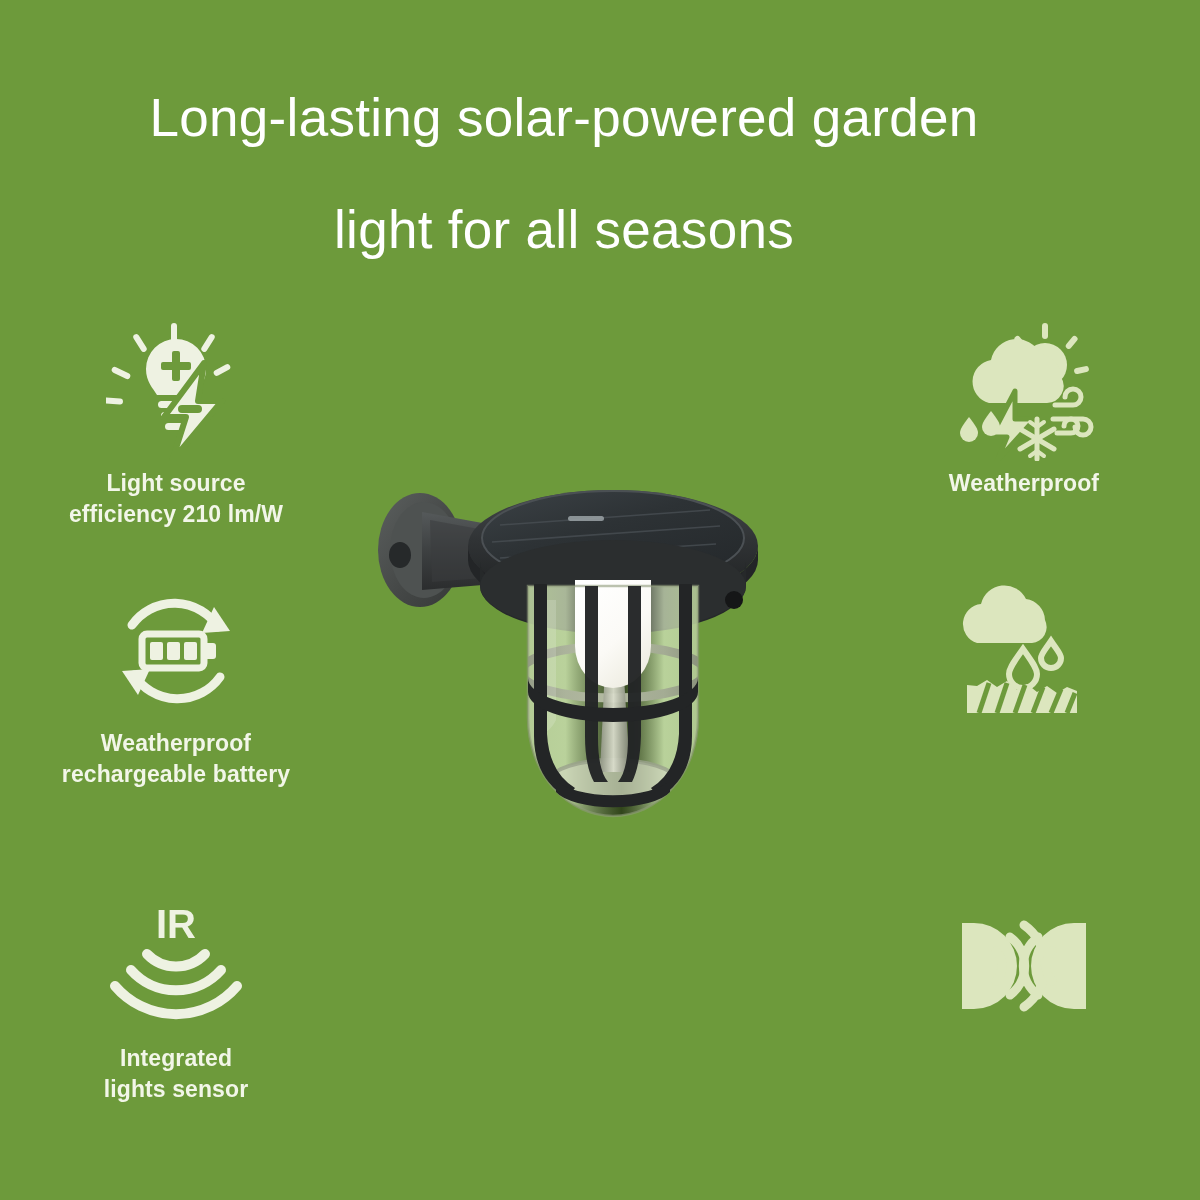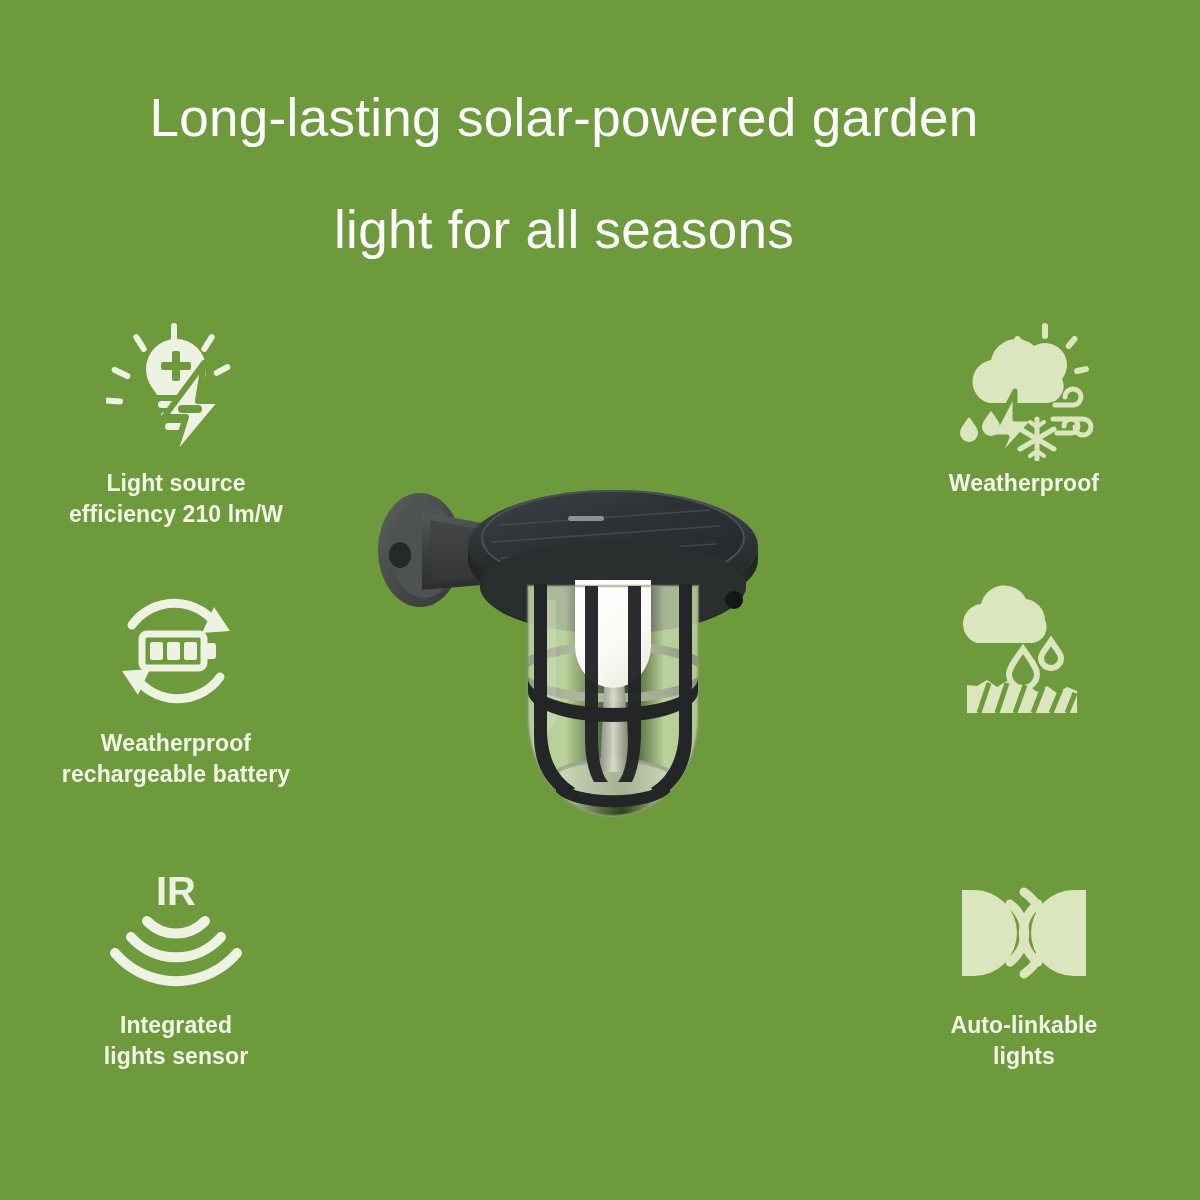--- a/index.html
+++ b/index.html
@@ -50,21 +50,21 @@
     line-height: 31px;
     white-space: pre-line;
     letter-spacing: 0.1px;
   }
 
   .col-left  { left: 26px; }
   .col-right { left: 874px; }
 
   .row-1 { top: 318px; }
   .row-2 { top: 578px; }
-  .row-3 { top: 860px; }
+  .row-3 { top: 893px; }
 
   
   .product {
     position: absolute;
     left: 360px;
     top: 450px;
     width: 500px;
     height: 460px;
   }
   .product svg { display: block; }
@@ -242,22 +242,20 @@
             <path d="M52 40 A22 22 0 0 1 52 70"></path>
             <path d="M66 26 A36 36 0 0 1 66 84"></path>
             <path d="M80 14 A50 50 0 0 1 80 96"></path>
 
             <path d="M108 40 A22 22 0 0 0 108 70"></path>
             <path d="M94 26 A36 36 0 0 0 94 84"></path>
           </g>
         </svg>
       </span>
     </div>
-    <div class="caption">Auto-linkable
-lights</div>
   </div>
 
   <div class="product">
     <svg width="500" height="460" viewBox="0 0 500 460">
       <defs>
         <linearGradient id="bracketPlate" x1="0" y1="0" x2="1" y2="1">
           <stop offset="0%" stop-color="#5b5f5e"></stop>
           <stop offset="55%" stop-color="#454847"></stop>
           <stop offset="100%" stop-color="#353837"></stop>
         </linearGradient>

